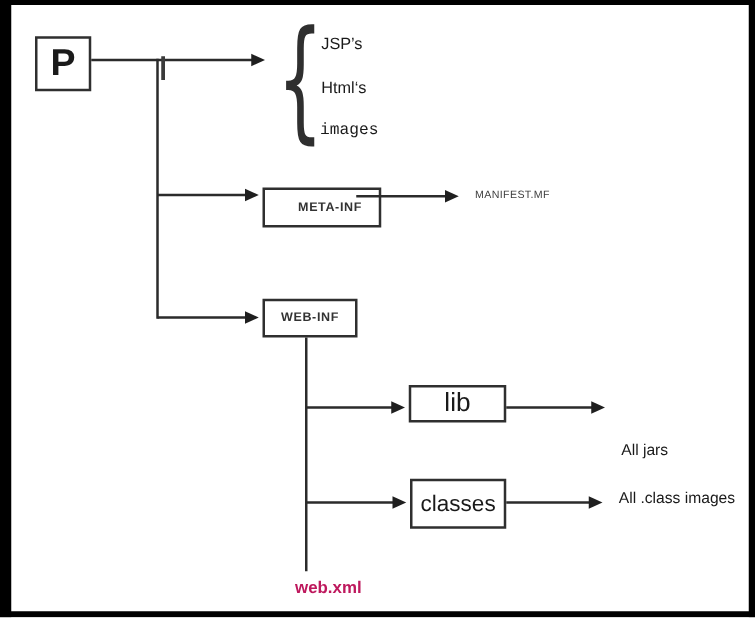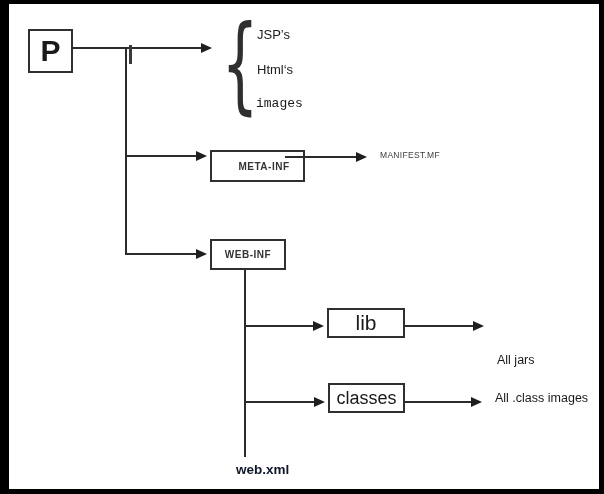--- a/index.html
+++ b/index.html
@@ -30,21 +30,21 @@
     background: #ffffff;
     display: flex; align-items: center; justify-content: center;
     color: #1a1a1a;
     box-sizing: border-box;
   }
   .small-caps-node { font-size: 10px; font-weight: bold; letter-spacing: 0.5px; color: #333333; }
   .txt { position: absolute; color: #1a1a1a; white-space: nowrap; }
   .item-label { font-size: 13px; }
   .leaf-label { font-size: 12.5px; }
   .file-small { font-size: 8.5px; font-weight: normal; letter-spacing: 0.3px; color: #3d3d3d; }
-  .webxml-label { font-size: 13.5px; font-weight: bold; color: #0f172a; text-align: center; }
+  .webxml-label { font-size: 13.5px; font-weight: bold; color: #be185d; text-align: center; }
   .brace {
     position: absolute;
     font-family: "DejaVu Sans", sans-serif;
     color: #2f2f2f;
     font-size: 106px;
     line-height: 108px;
     text-align: center;
     transform: scaleX(0.55);
     transform-origin: center center;
     font-weight: normal;
@@ -97,21 +97,21 @@
   <div class="arrow-r" style="left:313px;top:321px;"></div>
   <div class="node-box" style="left:327px;top:308px;width:78px;height:30px;">
     <span style="font-size:21px;">lib</span>
   </div>
   <div class="h-line" style="left:405px;top:325px;width:69px;"></div>
   <div class="arrow-r" style="left:473px;top:321px;"></div>
   <span class="txt leaf-label" style="left:497px;top:318px;margin-top:35px;">All jars</span>
 
   <div class="h-line" style="left:245px;top:401px;width:70px;"></div>
   <div class="arrow-r" style="left:314px;top:397px;"></div>
-  <div class="node-box" style="left:328px;top:383px;width:77px;height:30px;">
+  <div class="node-box" style="left:328px;top:383px;width:77px;height:40px;">
     <span style="font-size:18px;">classes</span>
   </div>
   <div class="h-line" style="left:405px;top:401px;width:67px;"></div>
   <div class="arrow-r" style="left:471px;top:397px;"></div>
   <span class="txt leaf-label" style="left:495px;top:391px;">All .class images</span>
 
   <span class="txt webxml-label" style="left:236px;top:462px;">web.xml</span>
 
 </div>
 

